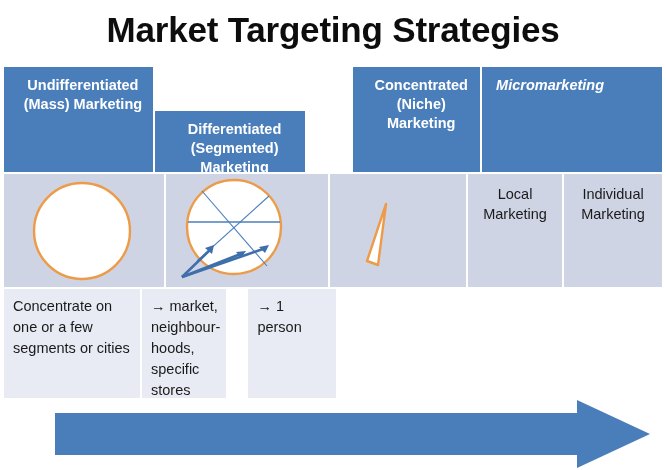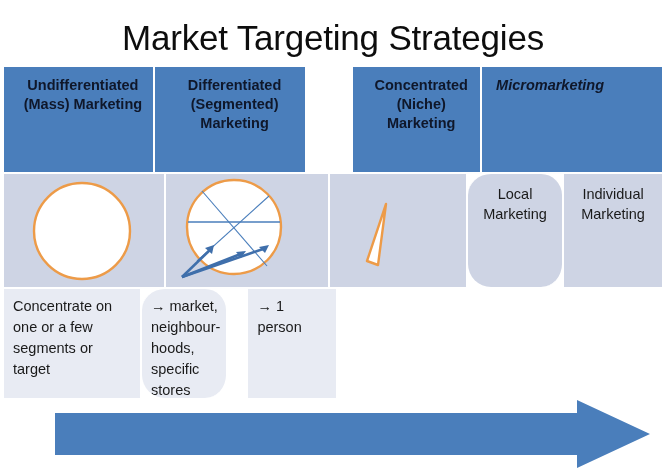--- a/index.html
+++ b/index.html
@@ -5,24 +5,24 @@
   html,body{margin:0;padding:0;}
   body{
     width:666px;height:470px;
     background:#ffffff;
     font-family:"Liberation Sans", sans-serif;
     overflow:hidden;
     position:relative;
   }
   #page-title{
     position:absolute;
-    left:0; top:12px; width:666px;
+    left:0; top:4px; width:666px;
     text-align:center;
     font-size:35px;
-    font-weight:400;
+    font-weight:700;
     color:#0d0d0d;
     letter-spacing:-0.2px;
     line-height:52px;
     white-space:nowrap;
   }
 
   
   #matrix{
     position:absolute;
     left:4px; top:67px;
@@ -31,21 +31,21 @@
   .row{display:flex; width:100%; box-sizing:border-box;}
   #header-row{height:105px;}
   #diagram-row{height:115px;}
   #desc-row{height:111px;}
 
   .cell{box-sizing:border-box; position:relative; overflow:hidden;}
 
   
   .hcell{
     background:#4a7ebb;
-    color:#0f172a;
+    color:#ffffff;
     font-weight:bold;
     font-size:14.5px;
     line-height:19px;
     text-align:center;
     padding:9px 6px 0 15px;
     border-right:2px solid #ffffff;
   }
   .hcell.last{border-right:none;}
   .hcell.left-align{text-align:left; padding-left:14px;font-style:italic;}
 
@@ -75,21 +75,21 @@
     padding:7px 7px 0 9px;
     white-space:pre-line;
   }
   .ccell.last{border-right:none;margin-left:20px;}
 
   
   .col1{width:162px;}
   .col2{width:164px;}
   .col3{width:138px;}
   .col4{width:194px;}
-  .col4a{width:102px;border-radius:23px;}
+  .col4a{width:102px;}
   .col4b{width:104px;}
   .micro-wrap{display:flex; width:194px;}
 
   
   #arrow-banner{
     position:absolute;
     left:0; top:400px;
     width:666px; height:70px;
   }
   #arrow-banner svg{display:block;}
@@ -97,21 +97,21 @@
 </head>
 <body>
 
 <div id="page-title">Market Targeting Strategies</div>
 
 <div id="matrix">
 
   <div class="row" id="header-row">
     <div class="cell hcell col1" style="white-space:pre-line;">Undifferentiated
 (Mass) Marketing</div>
-    <div class="cell hcell col2" style="white-space:pre-line;">Differentiated
+    <div class="cell hcell col2" style="white-space:pre-line;margin-top:44px;">Differentiated
 (Segmented)
 Marketing</div>
     <div class="cell hcell col3" style="white-space:pre-line;margin-left:46px;">Concentrated
 (Niche)
 Marketing</div>
     <div class="cell hcell col4 last left-align">Micromarketing</div>
   </div>
 
   <div class="row" id="diagram-row">
 
@@ -154,21 +154,21 @@
 Marketing</div>
       </div>
       <div class="cell dcell col4b last">
         <div class="dcell-label" style="white-space:pre-line;">Individual
 Marketing</div>
       </div>
     </div>
   </div>
 
   <div class="row" id="desc-row">
-    <div class="cell ccell col3">Concentrate on one or a few segments or target</div>
+    <div class="cell ccell col3">Concentrate on one or a few segments or cities</div>
     <div class="micro-wrap">
       <div class="cell ccell col4a">→ market, neighbour-hoods, specific stores</div>
       <div class="cell ccell col4b last">→ 1 person</div>
     </div>
   </div>
 
 </div>
 
 <div id="arrow-banner">
   <svg width="666" height="70" viewBox="0 0 666 70">

